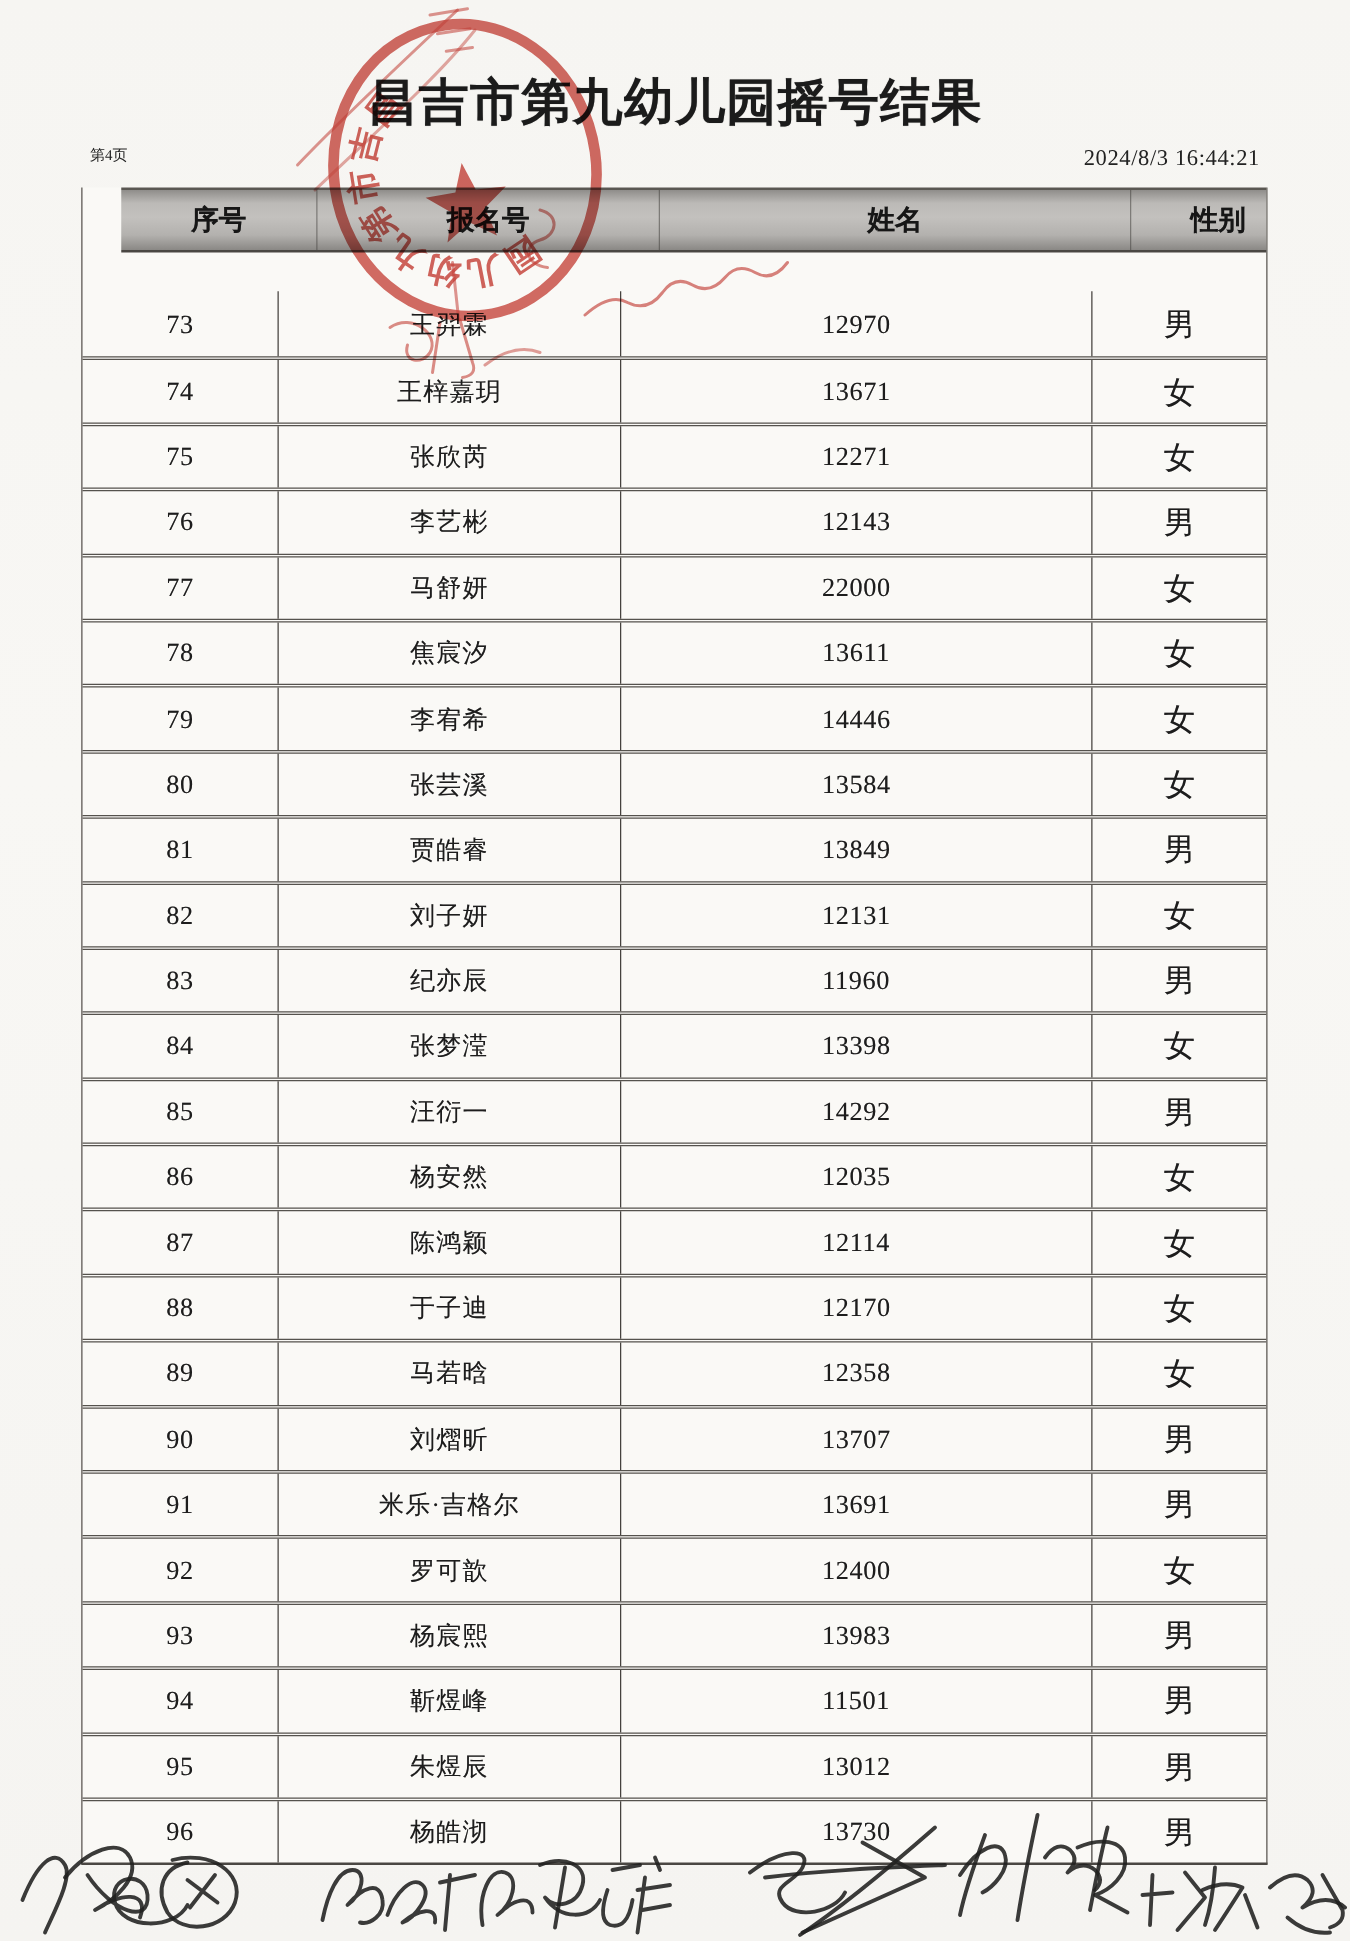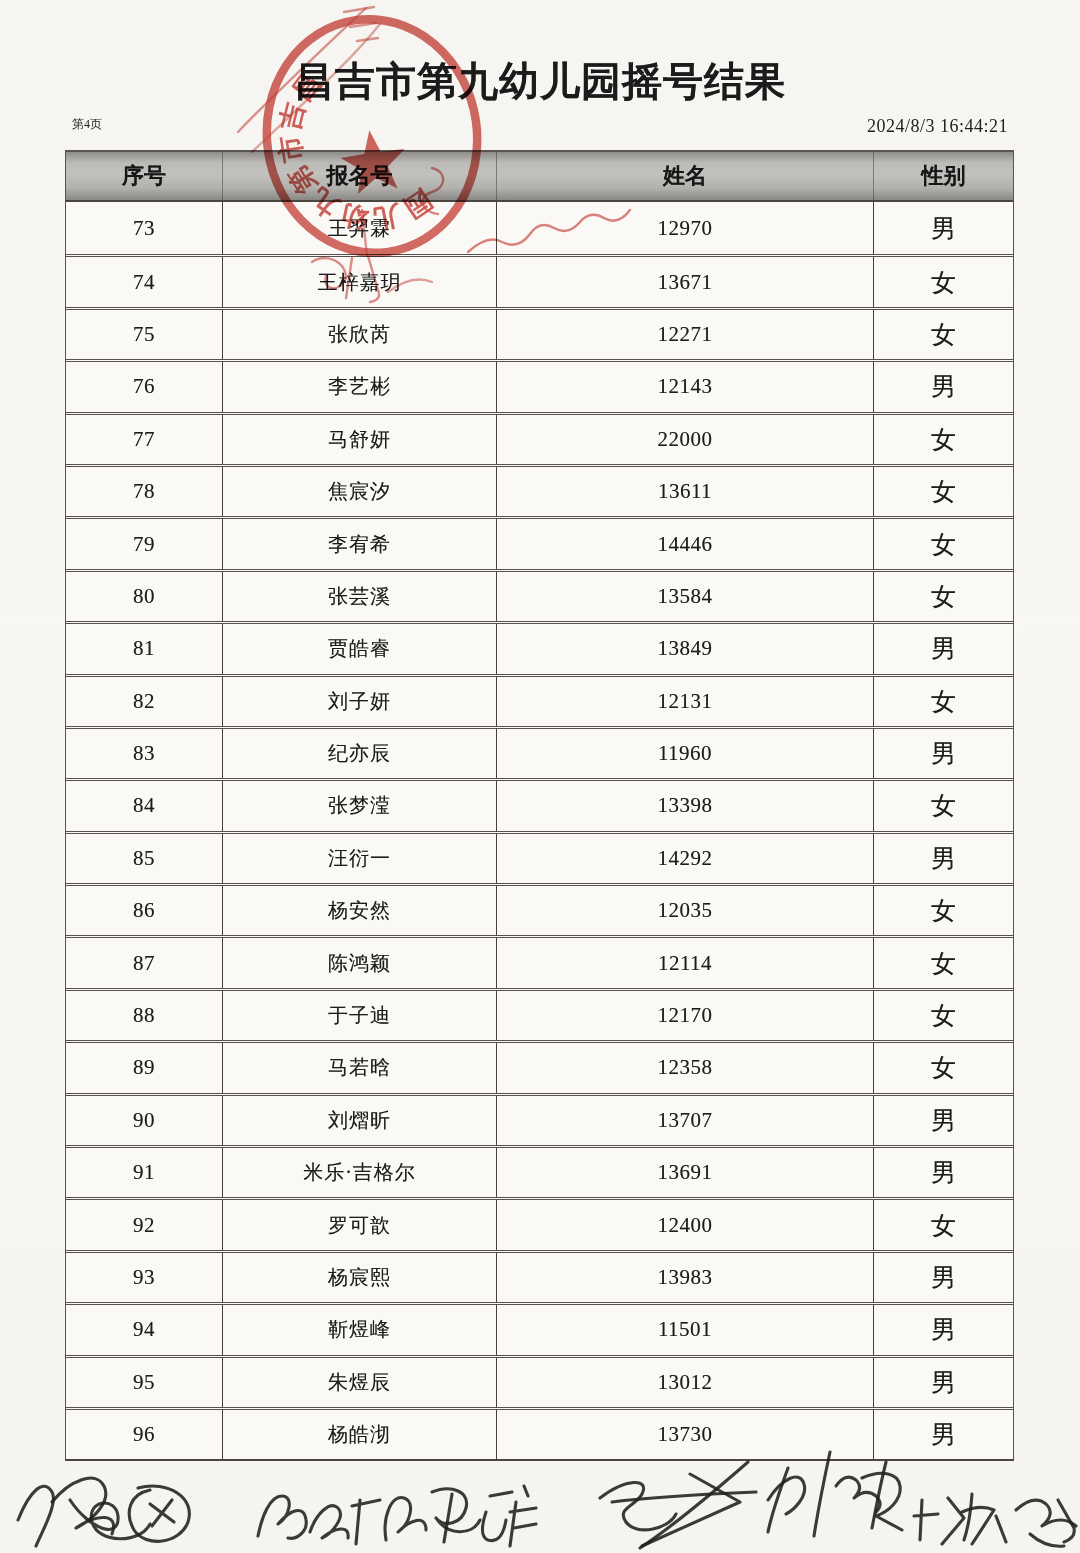--- a/index.html
+++ b/index.html
@@ -33,34 +33,35 @@
     border-left:1.6px solid #57534e;border-right:1.6px solid #57534e;
     border-bottom:2.4px solid #4a4743;
     background:#faf9f6;
   }
   .thead{
     display:grid;grid-template-columns:157px 274px 377px 139px;
     height:52px;box-sizing:border-box;
     background:linear-gradient(180deg,#8f8d8a 0%,#bcbab7 22%,#c3c1be 45%,#b3b1ae 75%,#8a8885 100%);
     border-top:2.4px solid #5a5752;
     border-bottom:2.6px solid #4a4743;
+    margin-left:31px;
   }
   .thead .hcell{
     display:flex;align-items:center;justify-content:center;
     font-size:22px;font-weight:700;color:#161616;
     border-right:1.6px solid rgba(70,68,64,.55);
     text-shadow:0 0 .5px rgba(0,0,0,.5);
   }
   .thead .hcell:last-child{border-right:none;}
   .trow{
     display:grid;grid-template-columns:157px 274px 377px 139px;
     height:52.4px;box-sizing:border-box;
     border-top:3px double #55524d;
   }
-  .trow:first-child{border-top:none;}
+  .trow:first-child{border-top:none;margin-top:31px;}
   .trow .cell{
     display:flex;align-items:center;justify-content:center;
     color:#1d1d1d;
     border-right:1.8px solid #45423e;
     text-shadow:0 0 .5px rgba(20,20,20,.45);
   }
   .trow .cell:last-child{border-right:none;}
   .cell.num{font-size:21px;letter-spacing:.5px;}
   .cell.name{font-size:20px;letter-spacing:1px;}
   .cell.gender{font-size:25px;}

